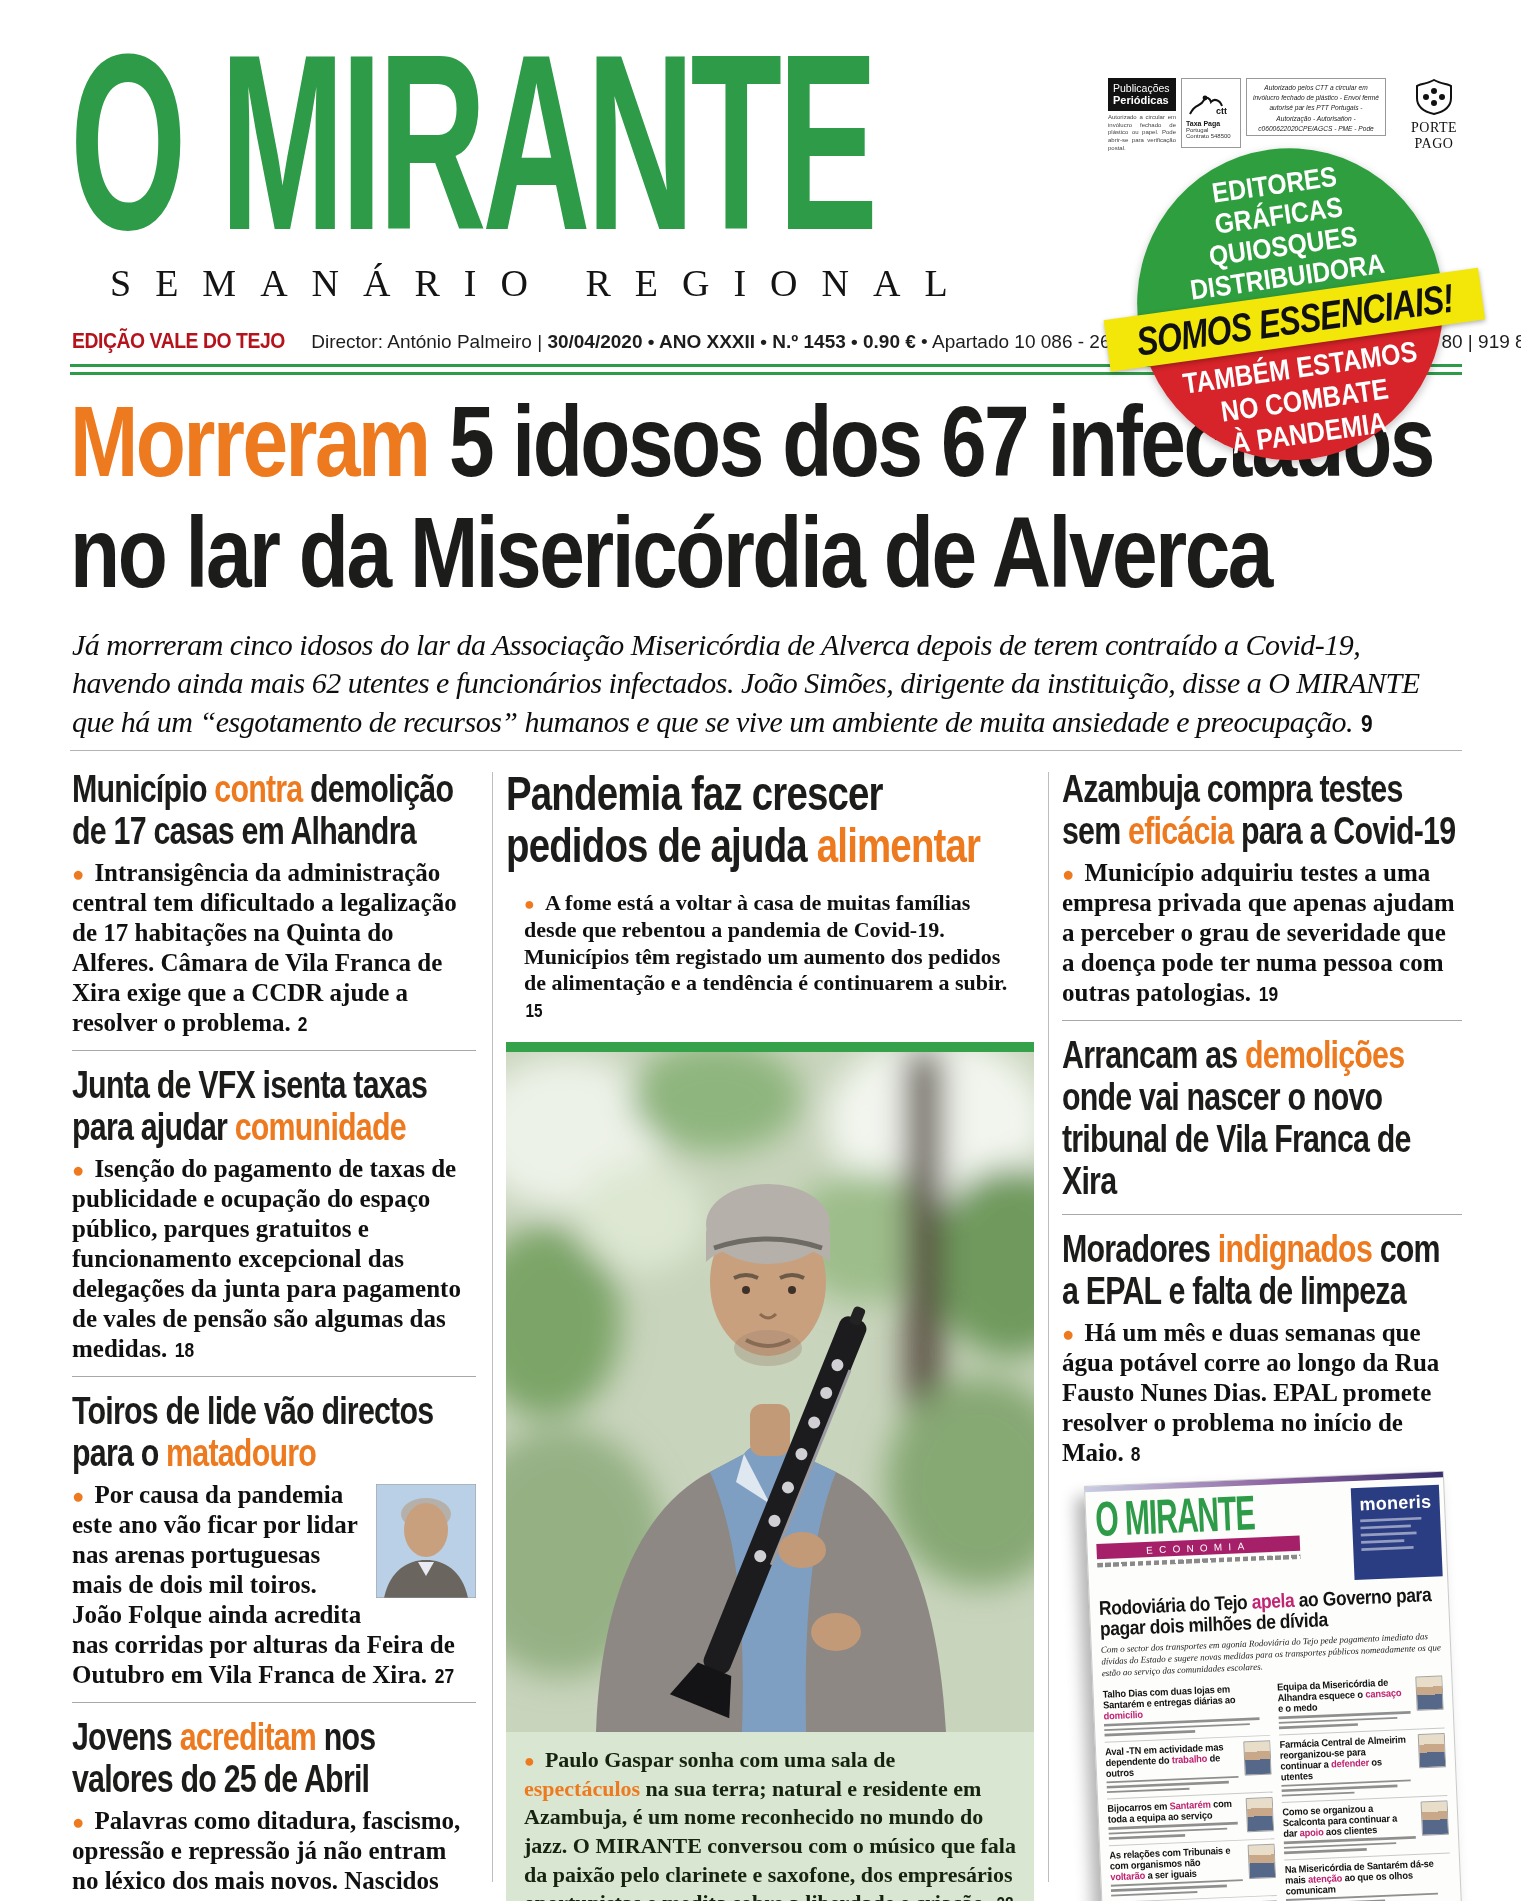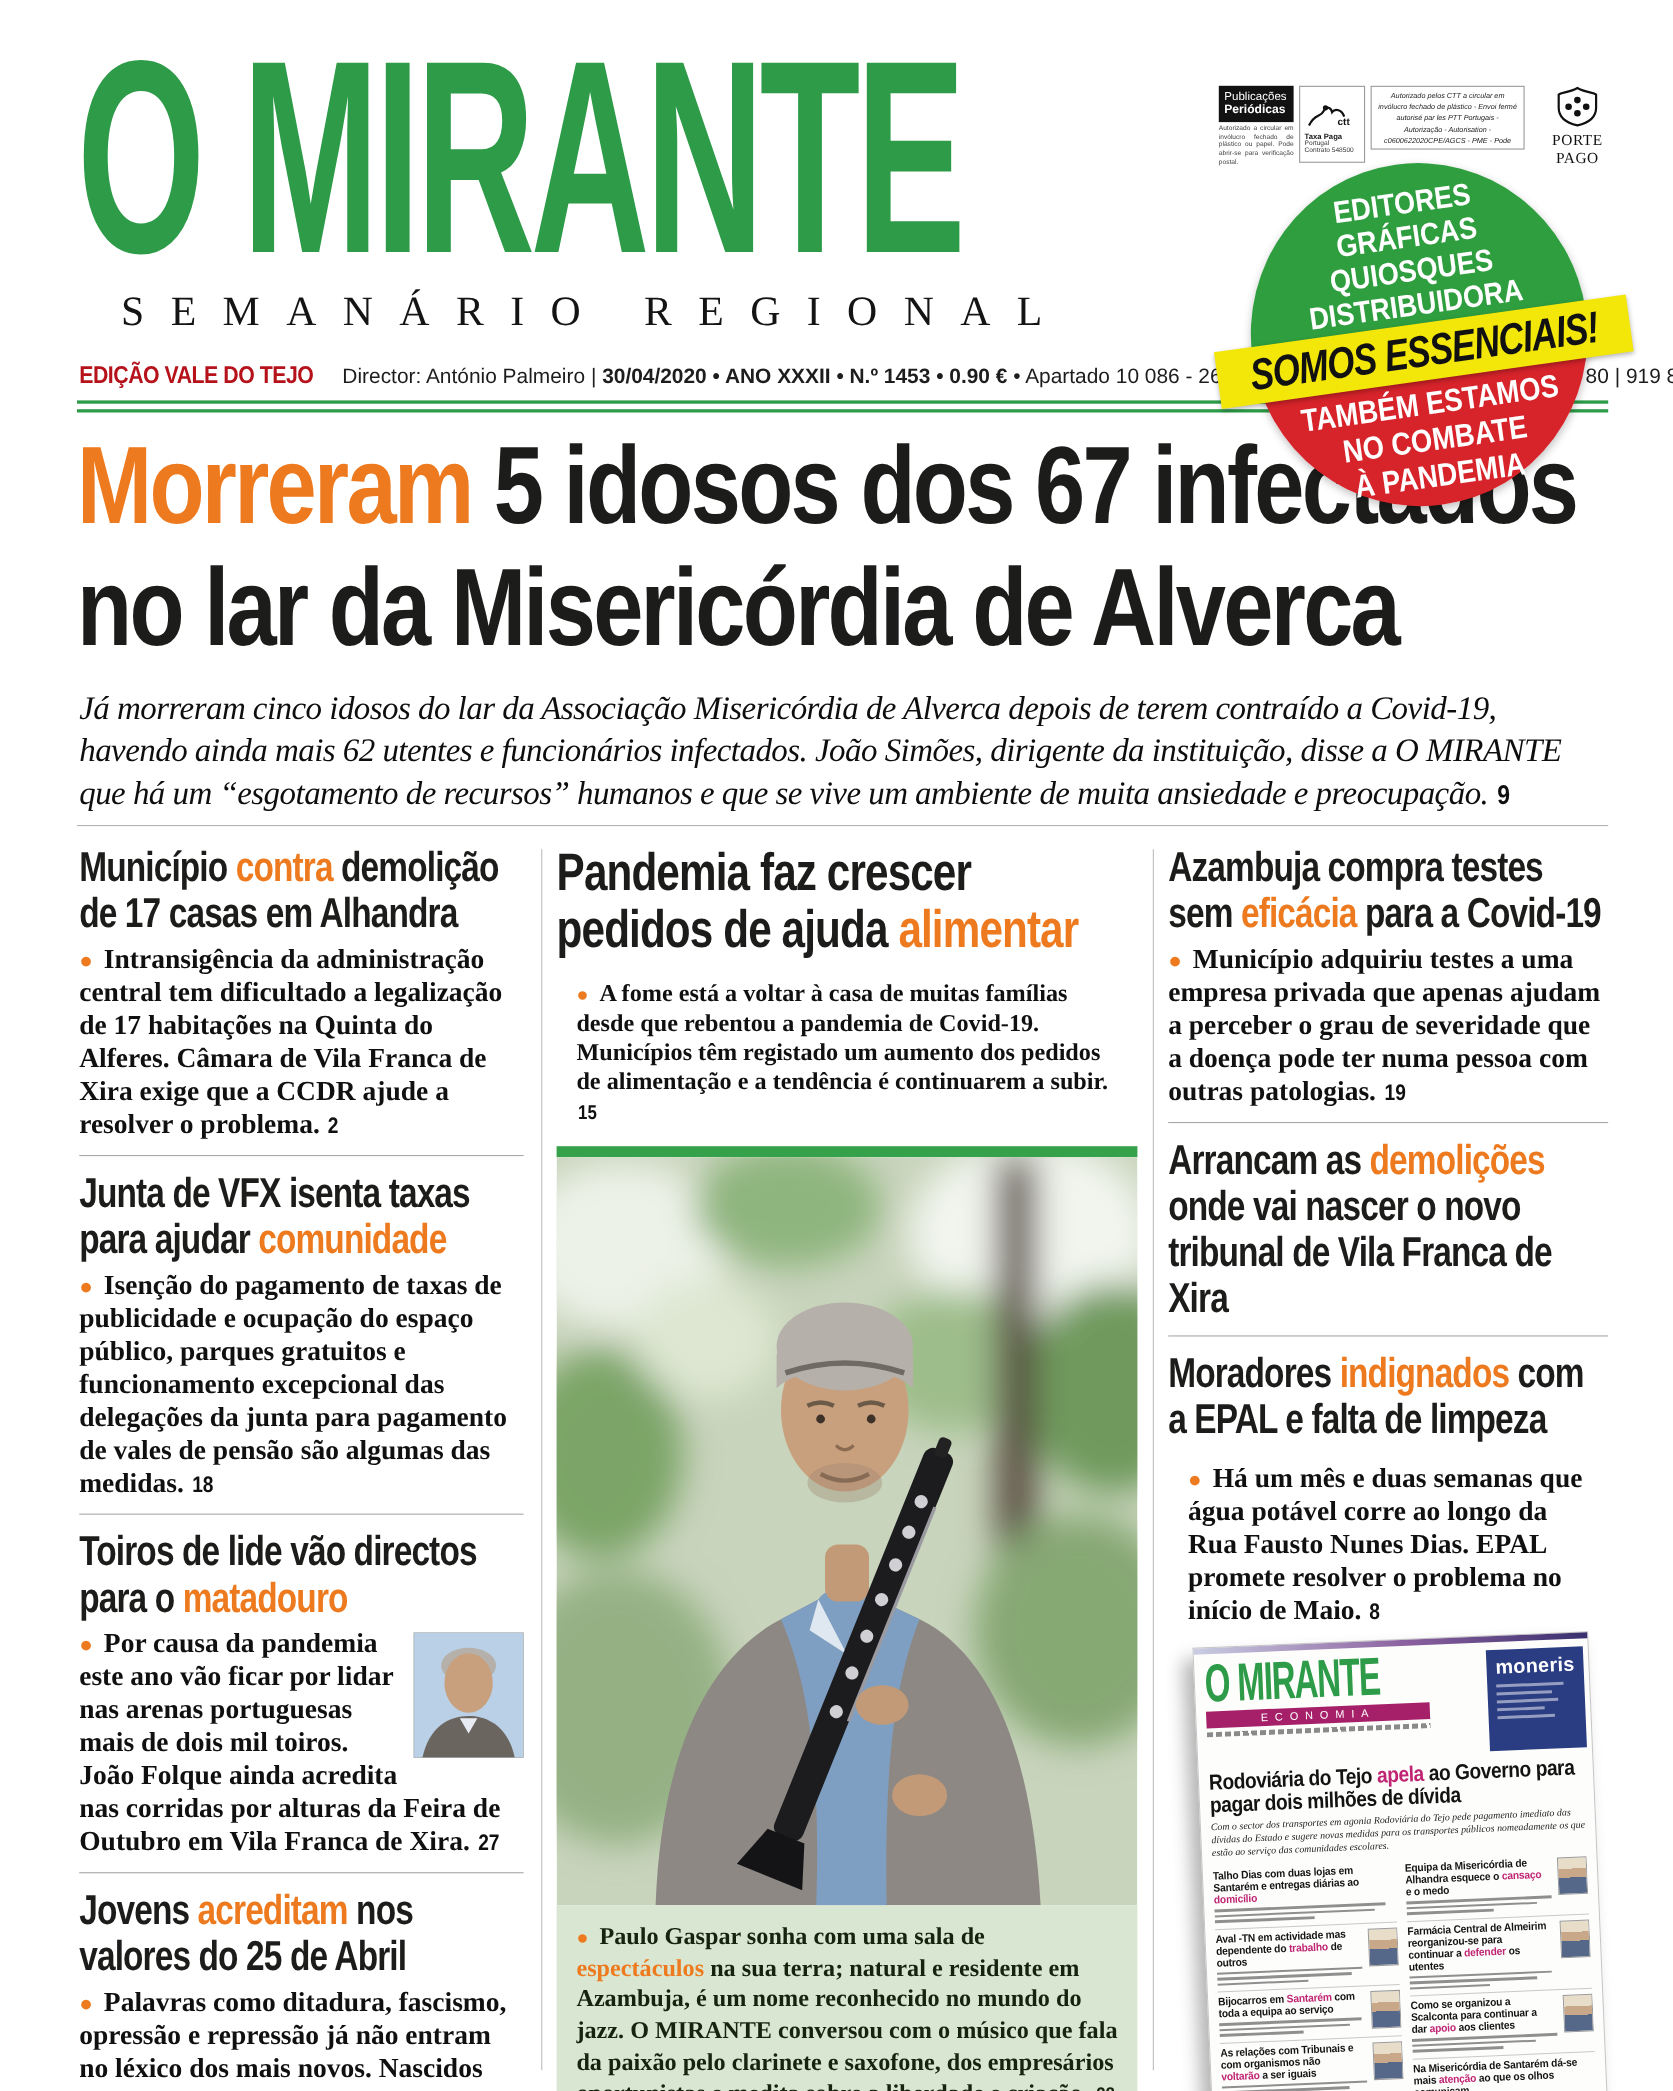--- a/index.html
+++ b/index.html
@@ -312,21 +312,21 @@
     </article>
     <hr class="sep">
 
     <article>
       <h2 class="art-h"><span>Arrancam as </span><span class="accent">demolições</span><span> onde vai nascer o novo tribunal de Vila Franca de Xira</span></h2>
     </article>
     <hr class="sep">
 
     <article>
       <h2 class="art-h"><span>Moradores </span><span class="accent">indignados</span><span> com a EPAL e falta de limpeza</span></h2>
-      <p class="art-body" style="margin:18px"><span class="bullet">●</span><span>Há um mês e duas semanas que água potável corre ao longo da Rua Fausto Nunes Dias. EPAL promete resolver o problema no início de Maio.</span> <span class="pgref">8</span></p>
+      <p class="art-body" style="margin:0"><span class="bullet">●</span><span>Há um mês e duas semanas que água potável corre ao longo da Rua Fausto Nunes Dias. EPAL promete resolver o problema no início de Maio.</span> <span class="pgref">8</span></p>
     </article>
 
     <div class="inset">
       <div class="inset-topbar"></div>
       <div class="inset-head">
         <div>
           <h3 class="inset-mast">O MIRANTE</h3>
           <div class="inset-econ">ECONOMIA</div>
           <div class="inset-tiny"></div>
         </div>

